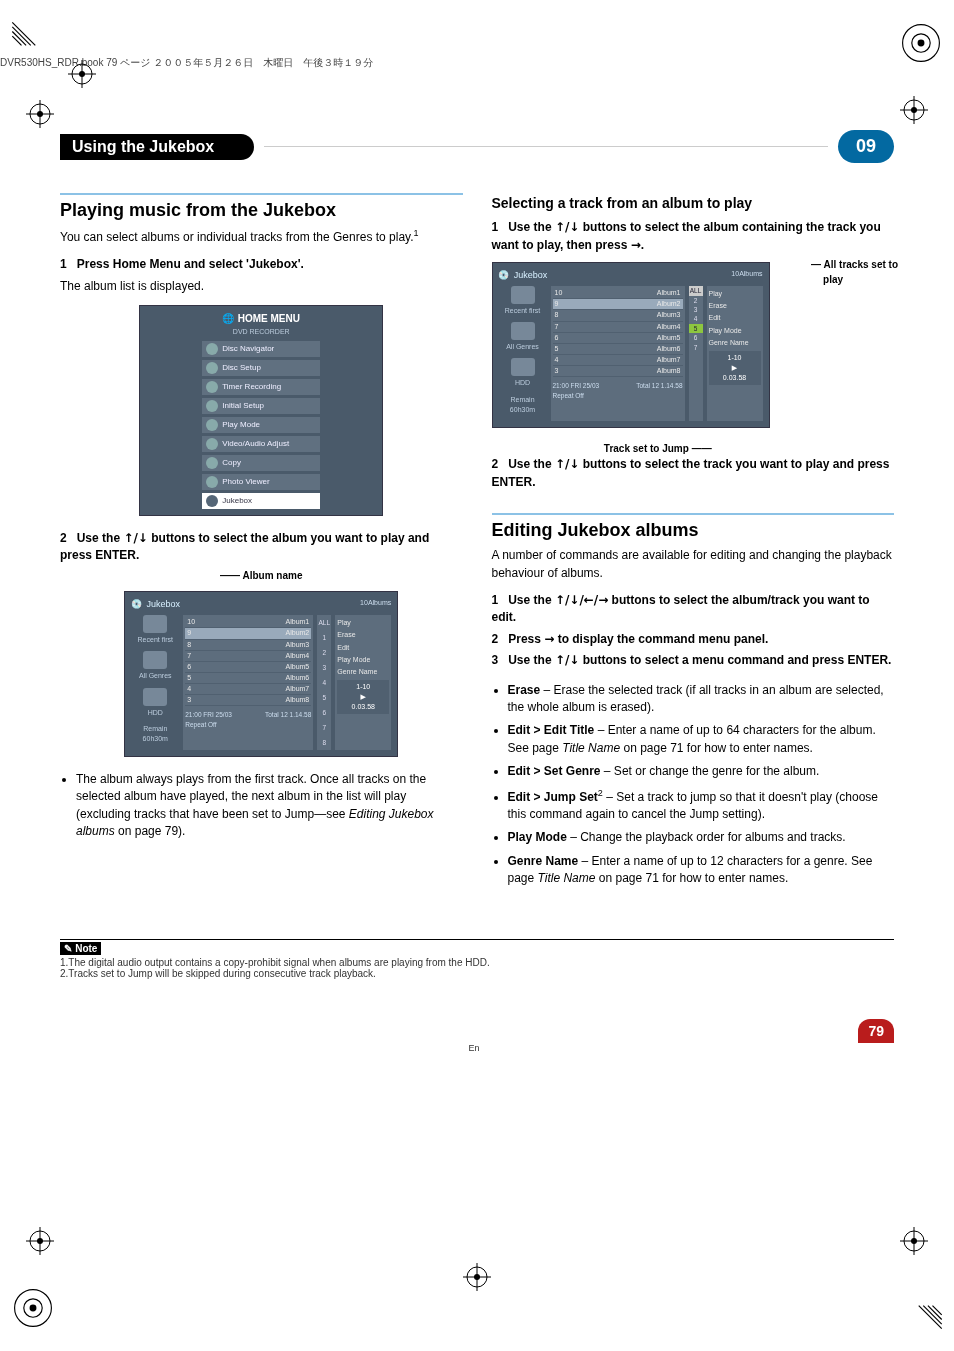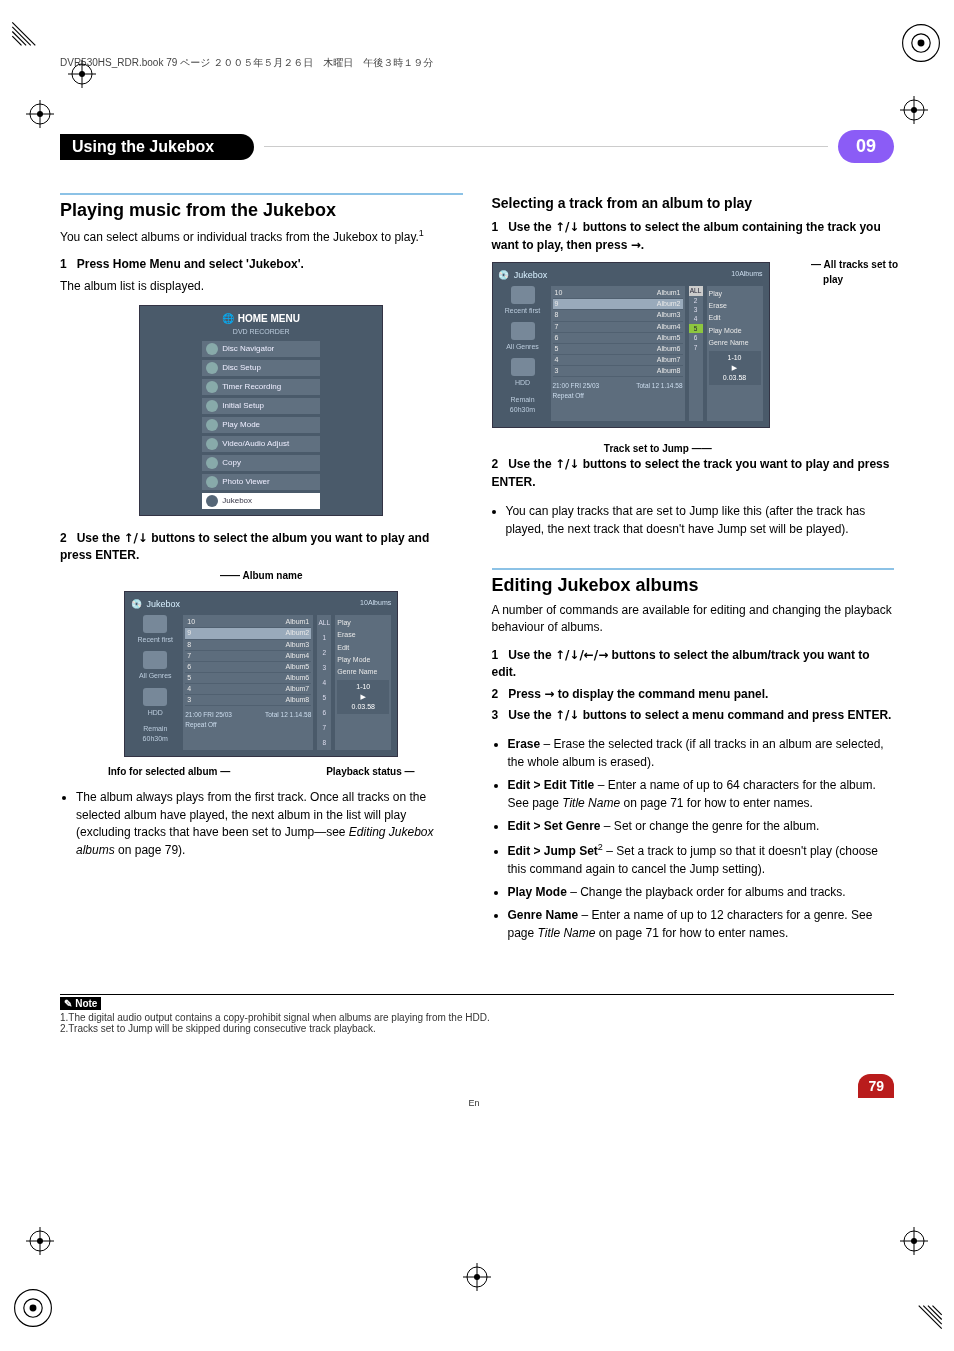--- a/index.html
+++ b/index.html
@@ -13,21 +13,20 @@
   .page {
     padding: 40px 60px 40px 60px;
     position: relative;
   }
   .pageline-header {
     font-size: 10px;
     color: #444;
     display: flex;
     align-items: center;
     gap: 8px;
-    padding-left: 60px;
     padding-top: 56px;
   }
   .title-bar {
     display: flex;
     align-items: center;
     margin: 20px 0 30px 0;
   }
   .title-bar .chapter-title {
     background: #000;
     color: #fff;
@@ -36,21 +35,21 @@
     padding: 4px 40px 4px 12px;
     border-radius: 0 14px 14px 0;
     flex: 0 0 auto;
   }
   .title-bar .spacer {
     flex: 1;
     border-top: 1px solid #ccc;
     margin: 0 10px;
   }
   .title-bar .chapter-num {
-    background: #8b5cf6;
+    background: #0369a1;
     color: #fff;
     font-weight: bold;
     font-size: 18px;
     padding: 6px 18px;
     border-radius: 18px;
   }
   .columns {
     display: flex;
     gap: 29px;
   }
@@ -408,21 +407,21 @@
     <div class="spacer"></div>
     <div class="chapter-num">09</div>
   </div>
 
   <div class="columns">
 
     <div class="col">
       <div class="rule"></div>
       <h2 class="section">Playing music from the Jukebox</h2>
       <p class="body">
-        <span>You can select albums or individual tracks from the Jukebox to play.</span><sup>1</sup>
+        <span>You can select albums or individual tracks from the Genres to play.</span><sup>1</sup>
       </p>
 
       <p class="step">
         <span class="n">1</span>&nbsp;&nbsp;
         <span class="b">Press Home Menu and select 'Jukebox'.</span>
       </p>
       <p class="body">The album list is displayed.</p>
 
       <div class="shot home-menu" style="width:230px">
         <div class="hm-title">🌐 <span>HOME MENU</span></div>
@@ -548,24 +547,20 @@
             <div class="menu-item">Genre Name</div>
             <div class="jb-statbox">
               <span class="sb-line">1-10</span>
               <span>▶</span>
               <span class="sb-line">0.03.58</span>
             </div>
           </div>
         </div>
       </div>
 
-      <div class="caption-row">
-        <span><span>Info for selected album</span> —</span>
-        <span><span>Playback status</span> —</span>
-      </div>
 
       <ul class="bullet-list" style="margin-top:10px">
         <li>
           <span>The album always plays from the first track. Once all tracks on the selected album have played, the next album in the list will play (excluding tracks that have been set to Jump—see </span><i>Editing Jukebox albums</i><span> on page 79).</span>
         </li>
       </ul>
     </div>
 
     <div class="col">
       <h3 class="subsection">Selecting a track from an album to play</h3>
@@ -659,23 +654,20 @@
         </div>
         <div class="caption-side" style="text-align:center;margin-top:2px">
           <span>Track set to Jump</span><span> ——</span>
         </div>
       </div>
 
       <p class="step">
         <span class="n">2</span>&nbsp;&nbsp;
         <span class="b"><span>Use the  </span><span class="arrow">↑/↓</span><span>  buttons to select the track you want to play and press ENTER.</span></span>
       </p>
-      <ul class="sublist">
-        <li>You can play tracks that are set to Jump like this (after the track has played, the next track that doesn't have Jump set will be played).</li>
-      </ul>
 
       <div style="height:18px"></div>
       <div class="rule"></div>
       <h2 class="section">Editing Jukebox albums</h2>
       <p class="body">A number of commands are available for editing and changing the playback behaviour of albums.</p>
 
       <p class="step">
         <span class="n">1</span>&nbsp;&nbsp;
         <span class="b"><span>Use the  </span><span class="arrow">↑/↓/←/→</span><span>  buttons to select the album/track you want to edit.</span></span>
       </p>

